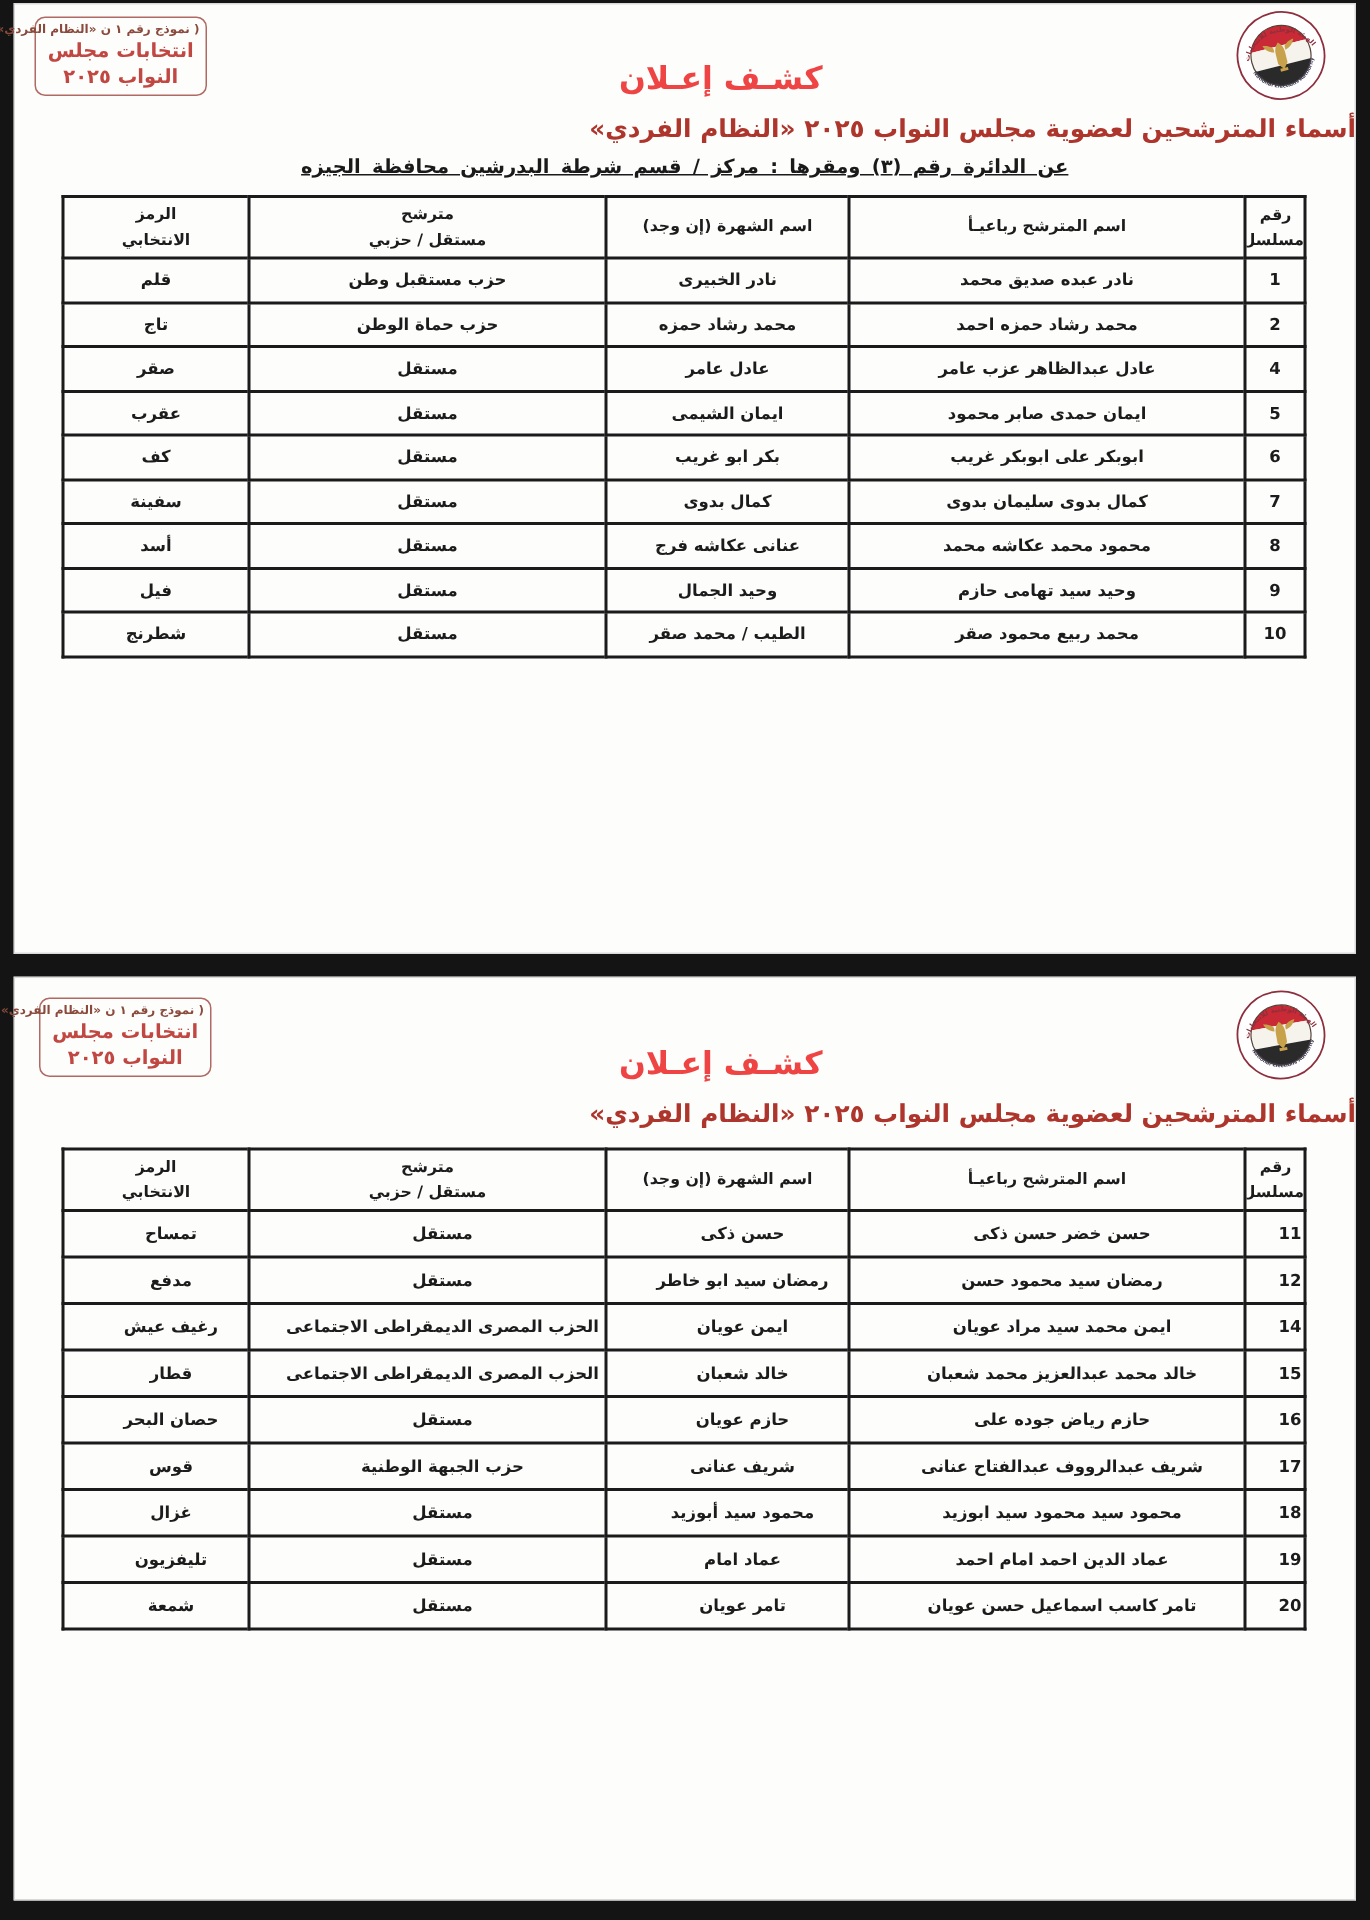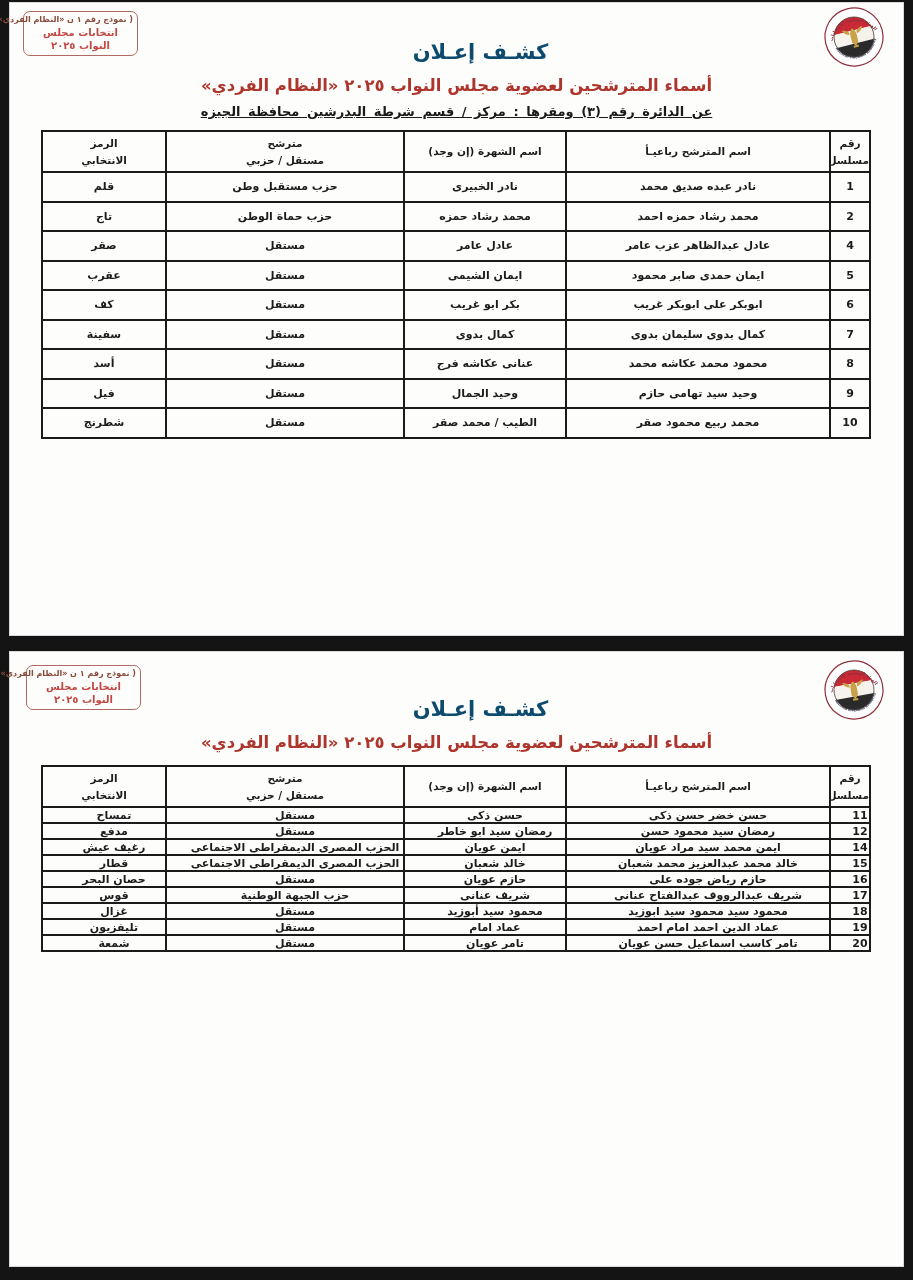--- a/index.html
+++ b/index.html
@@ -23,39 +23,38 @@
     position:absolute; top:9px; left:14px;
     width:115px; min-height:34px;
     border:1.5px solid #b06a63;
     border-radius:7px;
     padding:3px 4px 2px;
     text-align:center;
     line-height:1.35;
   }
   .page-2 .stamp-box { top:14px; left:17px; }
   .stamp-line1 { font-size:8px; font-weight:bold; color:#8a4a3c; white-space:nowrap; }
-  .stamp-line2 { font-size:10px; font-weight:bold; color:#c14842; }
+  .stamp-line2 { font-size:13px; font-weight:bold; color:#c14842; }
 
   .seal {
     position:absolute; top:5px; right:20px;
     width:60px; height:60px;
     transform:rotate(-14deg);
   }
   .page-2 .seal { top:9px; transform:rotate(-10deg); }
 
   .doc-title {
     text-align:center;
     margin-top:38px;
-    font-size:21px; font-weight:bold; color:#0c4a6e;
+    font-size:21px; font-weight:bold; color:#ef4444;
     letter-spacing:1px;
     padding-left:48px;
   }
   .page-2 .doc-title { margin-top:46px; }
   .doc-subtitle {
-    text-align:center;
     margin-top:12px;
     font-size:16.5px; font-weight:bold;
     color:#ad352c;
   }
   .doc-district {
     text-align:center;
     margin-top:9px;
     font-size:13px; font-weight:bold; color:#1a1a1a;
     word-spacing:3px;
     text-decoration:underline;
@@ -80,21 +79,21 @@
     height:41px;
     font-size:10.5px; font-weight:bold;
     white-space:pre-line;
     line-height:1.55;
   }
   table.cands td {
     height:29.5px;
     font-size:11px; font-weight:bold;
     white-space:nowrap;
   }
-  .page-2 table.cands td { height:16px;padding-left:20px; }
+  .page-2 table.cands td { height:31px;padding-left:20px; }
   col.w-serial { width:40px; }
   col.w-name   { width:264px; }
   col.w-known  { width:162px; }
   col.w-party  { width:238px; }
   col.w-symbol { width:124px; }
   td.c-serial { font-size:12px; direction:ltr; }
 </style>
 </head>
 <body>
 

